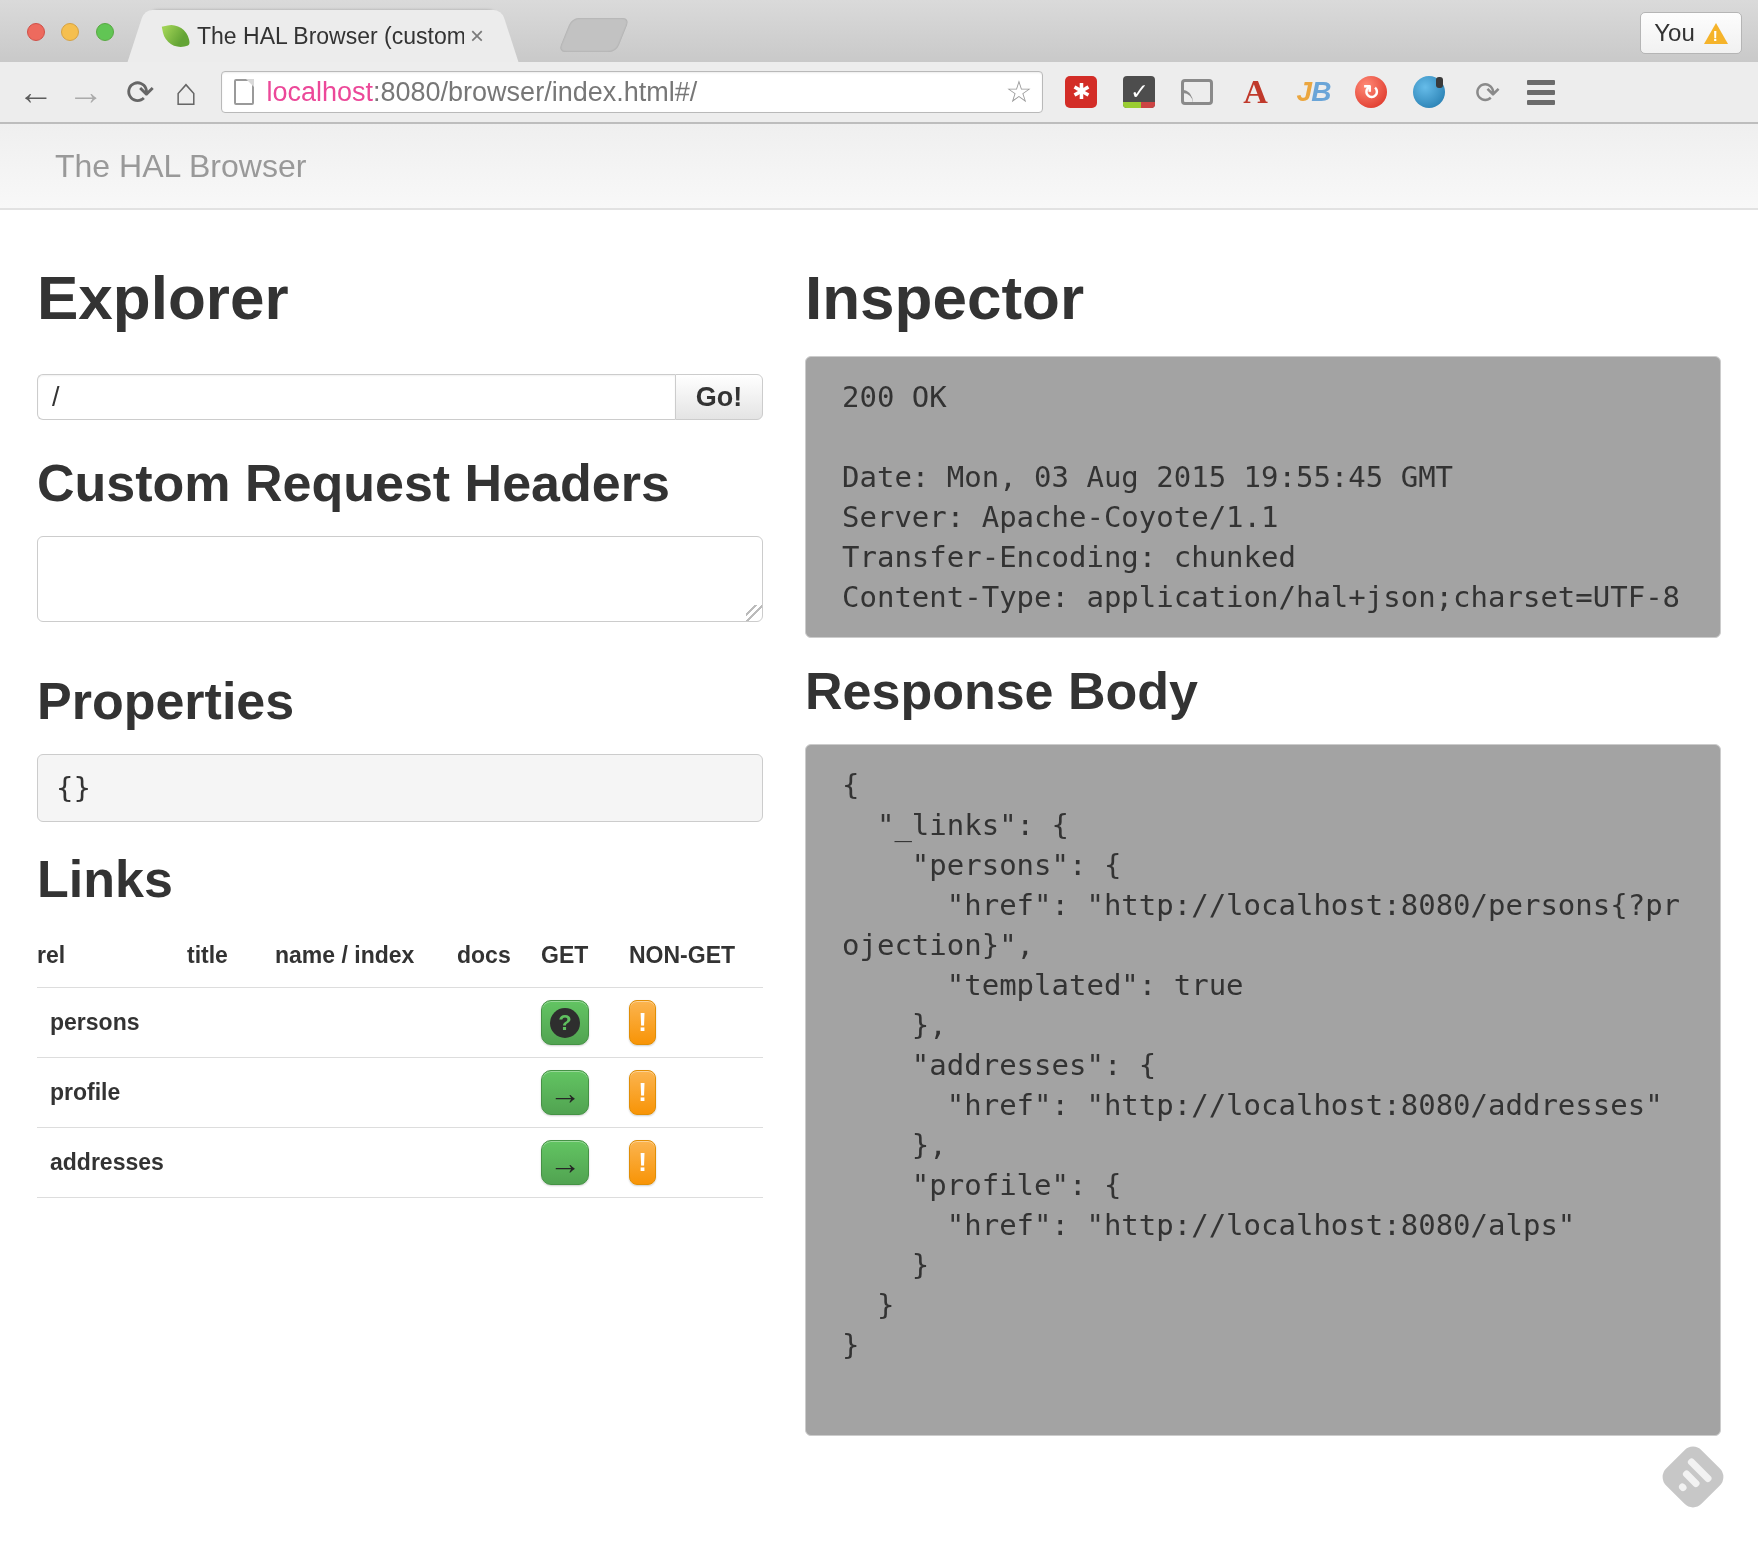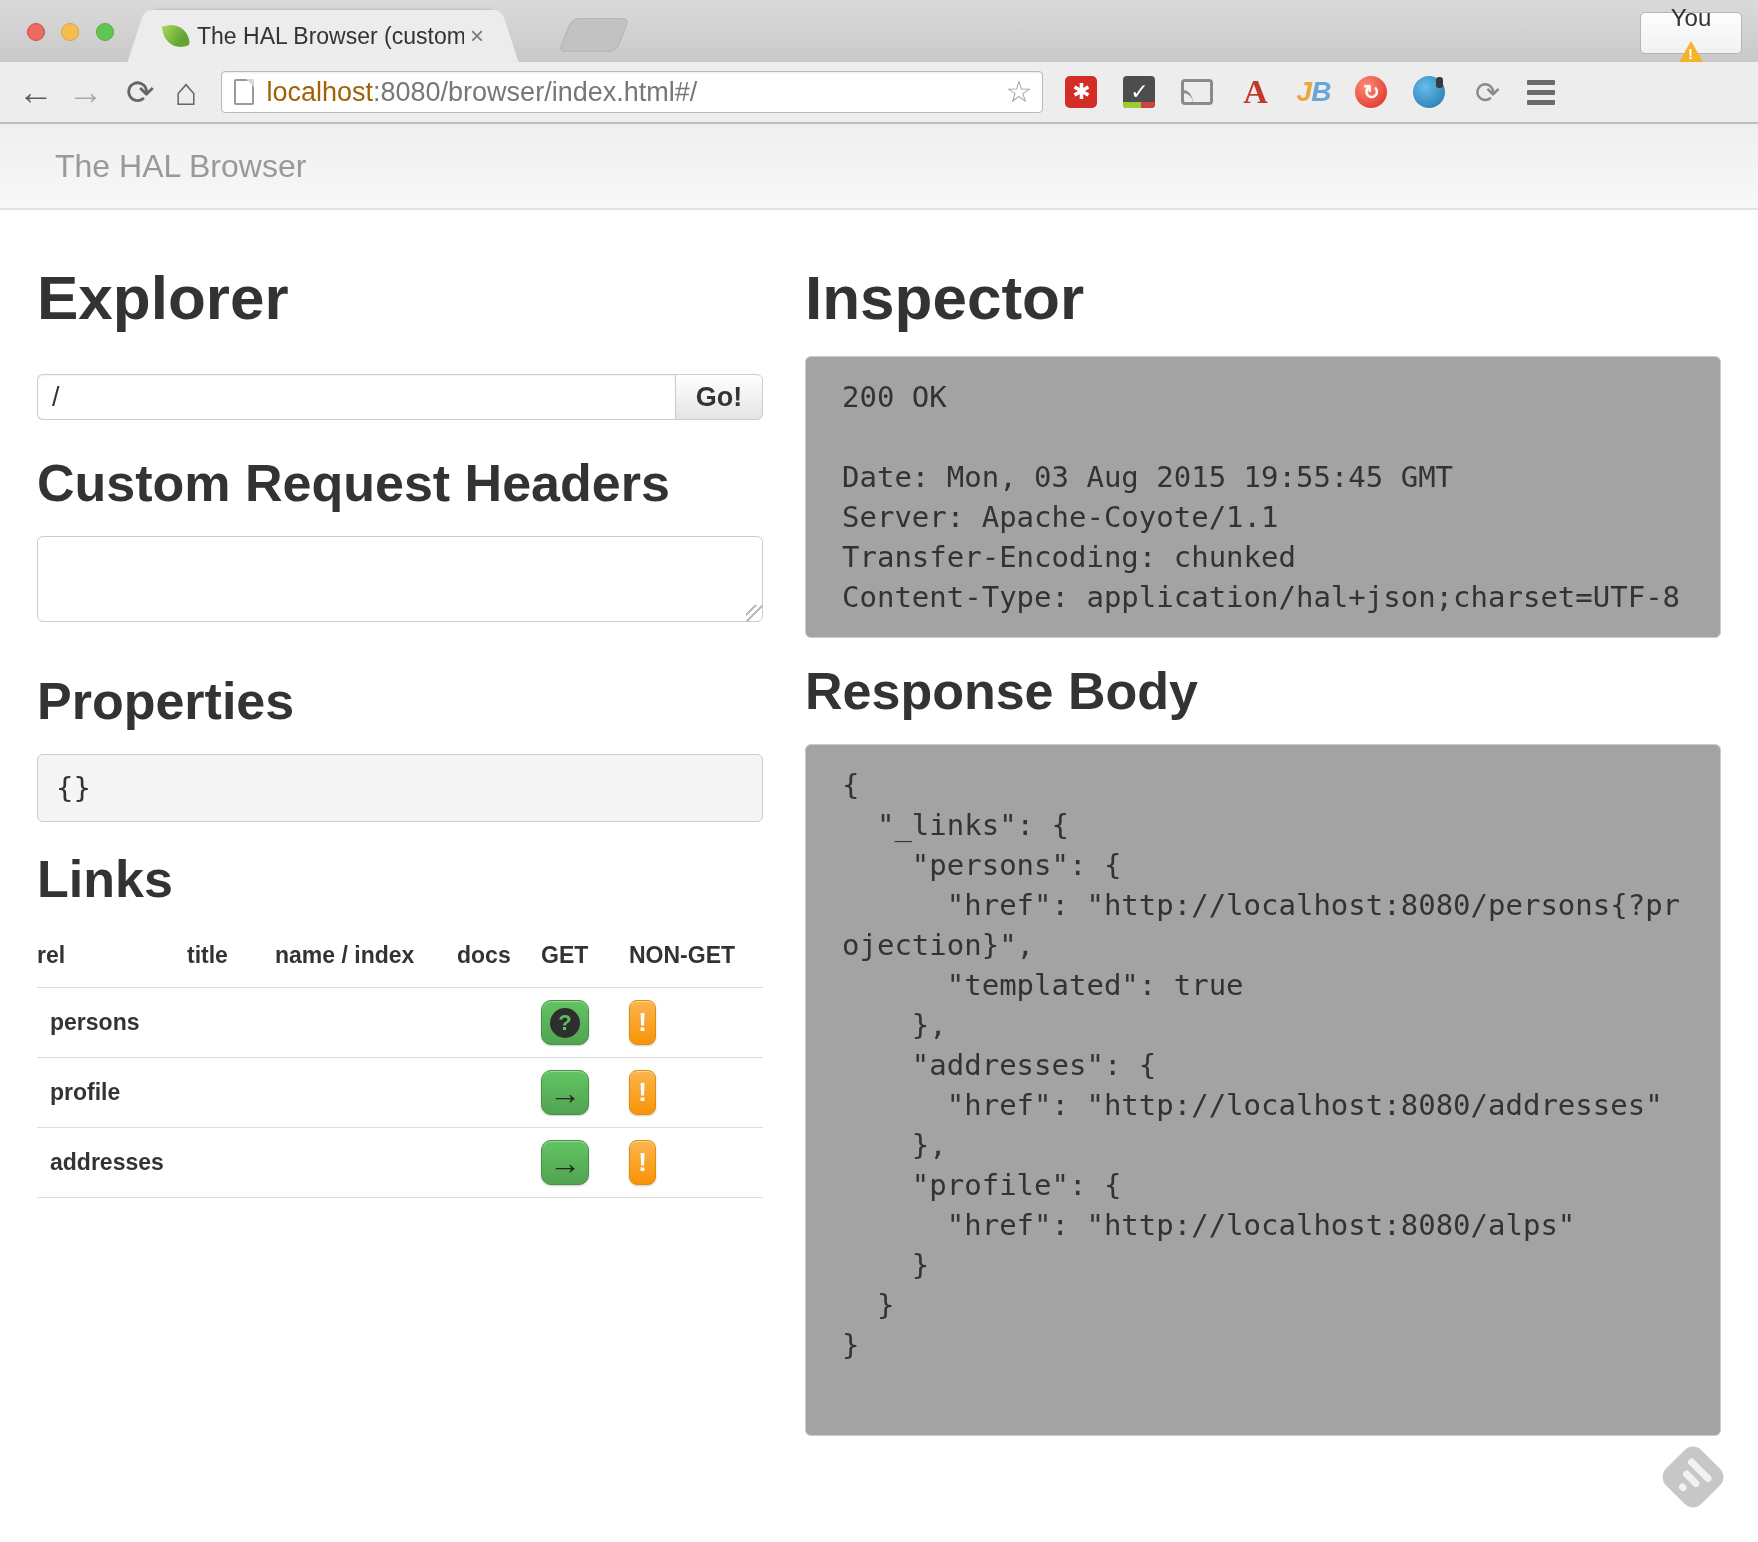--- a/index.html
+++ b/index.html
@@ -26,21 +26,21 @@
           background:linear-gradient(135deg,#9ed154 10%,#63a435 70%);
           border-radius:0 75% 4px 75%; transform:rotate(-12deg); }
   .tab-title { font-size:23px; color:#333; white-space:nowrap; overflow:hidden; z-index:2; flex:1; }
   .tab-close { font-size:24px; color:#7a7a7a; z-index:2; margin-left:6px; line-height:1; }
   .newtab-btn { position:absolute; left:565px; top:18px; width:58px; height:34px;
                 background:#c2c2c2; border-radius:7px; transform:skewX(-22deg);
                 box-shadow:inset 0 0 2px rgba(0,0,0,.2); }
   .profile-btn { position:absolute; right:16px; top:12px; height:42px; min-width:102px;
                  background:linear-gradient(#fdfdfd,#f1f1f1); border:1px solid #b5b5b5;
                  border-radius:5px; display:flex; align-items:center; justify-content:center;
-                 gap:9px; padding:0 12px;flex-direction:column; }
+                 gap:9px; padding:0 12px; }
   .profile-label { font-size:24px; color:#333; }
   .warn-tri { position:relative; width:0; height:0;
               border-left:12px solid transparent; border-right:12px solid transparent;
               border-bottom:21px solid #f5b32a; }
   .warn-tri::after { content:"!"; position:absolute; left:-3px; top:4px;
                      color:#fff; font-size:15px; font-weight:bold; }
 
   .toolbar { position:relative; height:62px; background:#ededed;
              border-bottom:2px solid #bdbdbd; display:flex; align-items:center; }
   .navbtn { font-size:36px; font-weight:bold; line-height:1; margin-left:14px; }
@@ -50,21 +50,21 @@
   .nav-home    { color:#666; font-weight:normal; font-size:38px; margin-left:20px; }
   .urlbar { position:relative; margin-left:24px; width:822px; height:42px; background:#fff;
             border:1px solid #b9b9b9; border-radius:4px; display:flex; align-items:center;
             box-shadow:inset 0 1px 2px rgba(0,0,0,.08); padding:0 10px 0 12px; }
   .doc-icon { width:20px; height:26px; background:#fff; border:2px solid #9a9a9a;
               border-radius:2px; position:relative; margin-right:12px; }
   .doc-icon::after { content:""; position:absolute; right:-2px; top:-2px;
                      border-style:solid; border-width:0 8px 8px 0;
                      border-color:transparent #d9d9d9 transparent transparent; }
   .url-text { font-size:27px; white-space:nowrap; overflow:hidden; flex:1; }
-  .url-domain { color:#a16207; } .url-path { color:#777;margin-top:8px; }
+  .url-domain { color:#ec4899; } .url-path { color:#777;margin-top:8px; }
   .star { font-size:30px; color:#9a9a9a; line-height:1; }
   .ext-row { display:flex; align-items:center; gap:26px; margin-left:22px; }
   .ext { width:32px; height:32px; display:flex; align-items:center; justify-content:center; }
   .ext-lastpass { background:#d32d27; border-radius:5px; color:#fff; font-size:22px; }
   .ext-check { background:#4d4d4d; border-radius:4px; color:#fff; font-size:22px;
                position:relative; overflow:hidden; }
   .ext-check::after { content:""; position:absolute; left:0; bottom:0; width:100%; height:6px;
                background:linear-gradient(90deg,#9acd32 0 55%,#cc4444 55% 100%); }
   .ext-cast { border:3px solid #8a8a8a; border-radius:4px; width:32px; height:26px;
               position:relative; }

